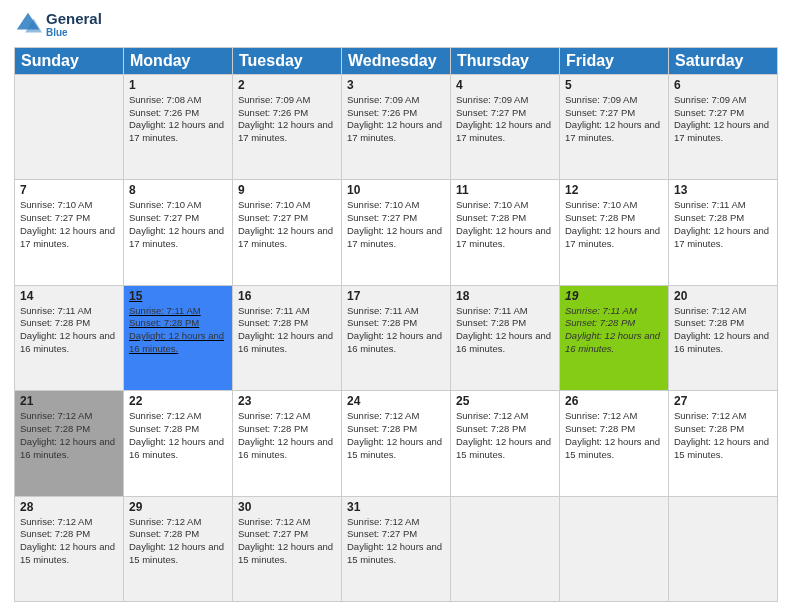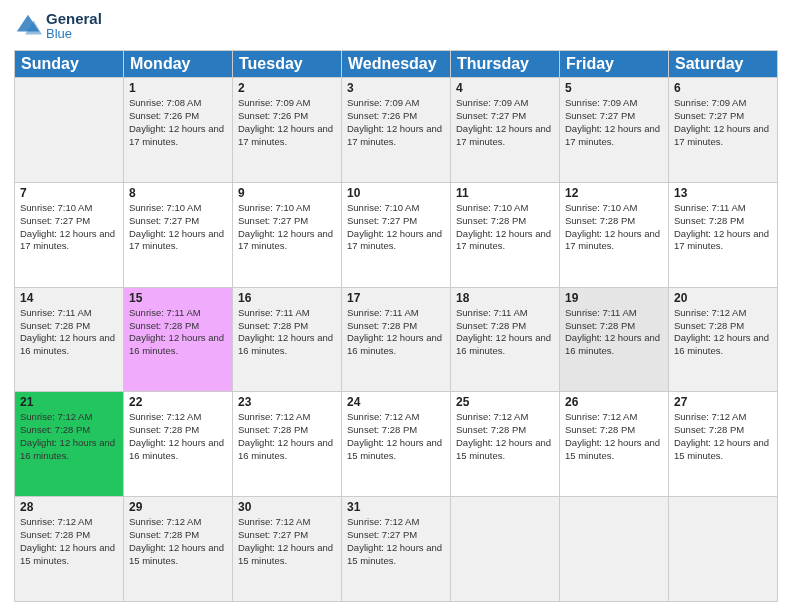--- a/index.html
+++ b/index.html
@@ -96,21 +96,21 @@
 
 <div class="page">
   <div class="header">
     <div class="logo">
       <svg class="logo-icon" viewBox="0 0 40 40" xmlns="http://www.w3.org/2000/svg">
         <polygon points="20,4 36,28 4,28" fill="#2a7abf" opacity="0.85"></polygon>
         <polygon points="28,12 40,32 16,32" fill="#2a7abf" opacity="0.5"></polygon>
       </svg>
       <div>
         <div style="font-size:15px;font-weight:bold;color:#1a3a5c;line-height:1.15;">General</div>
-        <div style="font-size:13px;font-weight:normal;color:#2a7abf;line-height:1.15;">Blue</div>
+        <div style="font-size:10px;font-weight:bold;color:#2a7abf;line-height:1.15;">Blue</div>
       </div>
     </div>
     <div class="title-block">
       <div class="month-title"></div>
       <div class="location-title"></div>
     </div>
   </div>
 
   <table class="calendar-table">
     <thead>
@@ -180,47 +180,47 @@
           <td style="background: rgb(255, 255, 255);">
             <span class="day-num">13</span>
             <div class="day-info">Sunrise: 7:11 AM<br>Sunset: 7:28 PM<br>Daylight: 12 hours and 17 minutes.</div>
           </td>
         </tr>
         <tr>
           <td style="background: rgb(240, 240, 240);">
             <span class="day-num">14</span>
             <div class="day-info">Sunrise: 7:11 AM<br>Sunset: 7:28 PM<br>Daylight: 12 hours and 16 minutes.</div>
           </td>
-          <td style="background: #f0abfc;">
+          <td style="background: #3b82f6; text-decoration: underline;">
             <span class="day-num">15</span>
             <div class="day-info">Sunrise: 7:11 AM<br>Sunset: 7:28 PM<br>Daylight: 12 hours and 16 minutes.</div>
           </td>
           <td style="background: rgb(240, 240, 240);">
             <span class="day-num">16</span>
             <div class="day-info">Sunrise: 7:11 AM<br>Sunset: 7:28 PM<br>Daylight: 12 hours and 16 minutes.</div>
           </td>
           <td style="background: rgb(240, 240, 240);">
             <span class="day-num">17</span>
             <div class="day-info">Sunrise: 7:11 AM<br>Sunset: 7:28 PM<br>Daylight: 12 hours and 16 minutes.</div>
           </td>
           <td style="background: rgb(240, 240, 240); margin-top: 37px;">
             <span class="day-num">18</span>
             <div class="day-info">Sunrise: 7:11 AM<br>Sunset: 7:28 PM<br>Daylight: 12 hours and 16 minutes.</div>
           </td>
-          <td style="background: #e5e5e5;">
+          <td style="background: #84cc16; font-style: italic;">
             <span class="day-num">19</span>
             <div class="day-info">Sunrise: 7:11 AM<br>Sunset: 7:28 PM<br>Daylight: 12 hours and 16 minutes.</div>
           </td>
           <td style="background: rgb(240, 240, 240);">
             <span class="day-num">20</span>
             <div class="day-info">Sunrise: 7:12 AM<br>Sunset: 7:28 PM<br>Daylight: 12 hours and 16 minutes.</div>
           </td>
         </tr>
         <tr>
-          <td style="background: #22c55e;">
+          <td style="background: #a3a3a3;">
             <span class="day-num">21</span>
             <div class="day-info">Sunrise: 7:12 AM<br>Sunset: 7:28 PM<br>Daylight: 12 hours and 16 minutes.</div>
           </td>
           <td style="background: rgb(255, 255, 255); margin-left: 16px;">
             <span class="day-num">22</span>
             <div class="day-info">Sunrise: 7:12 AM<br>Sunset: 7:28 PM<br>Daylight: 12 hours and 16 minutes.</div>
           </td>
           <td style="background: rgb(255, 255, 255);">
             <span class="day-num">23</span>
             <div class="day-info">Sunrise: 7:12 AM<br>Sunset: 7:28 PM<br>Daylight: 12 hours and 16 minutes.</div>

